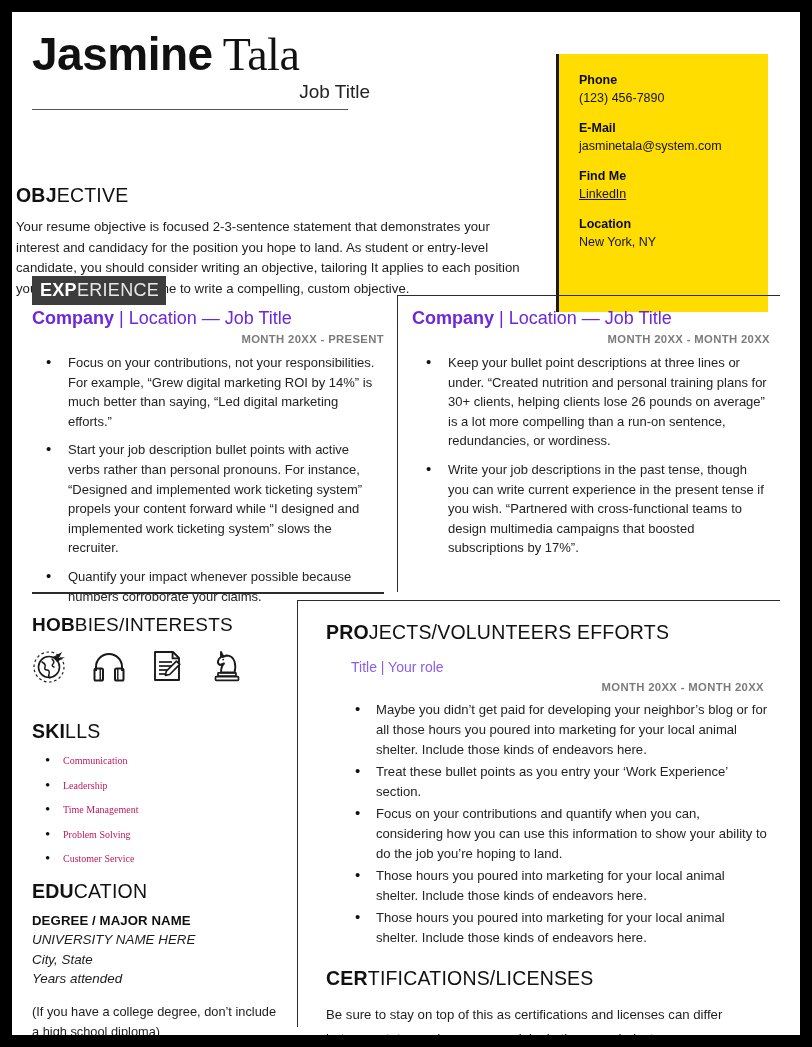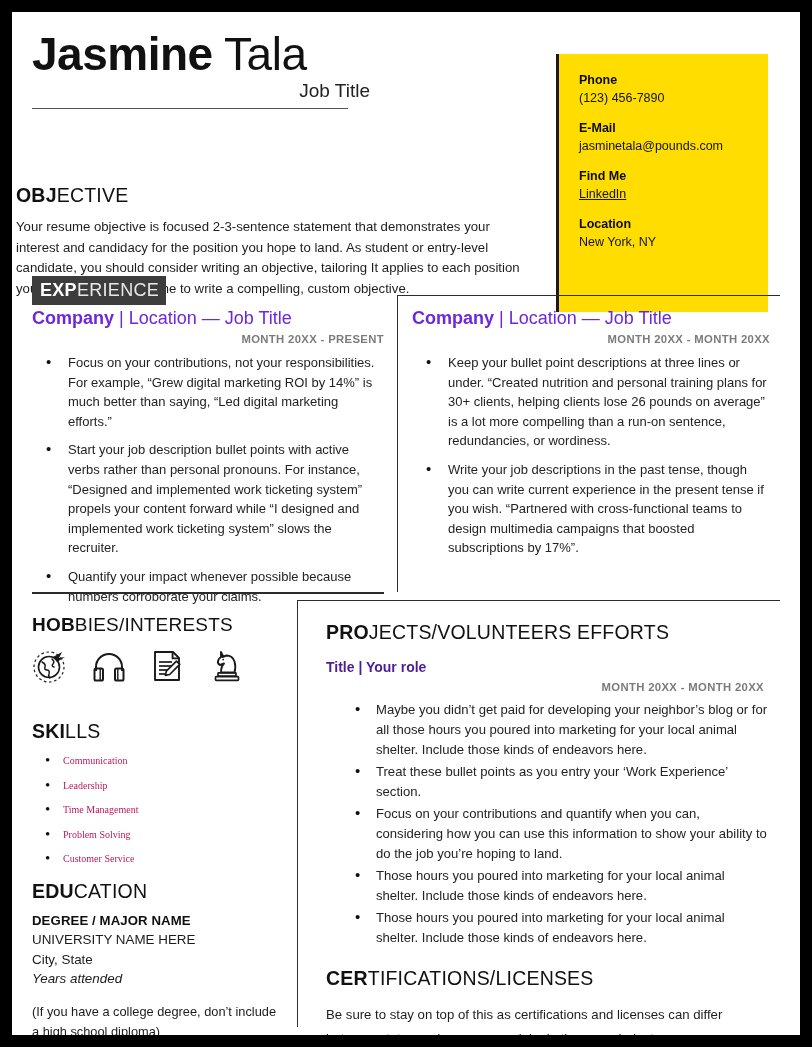--- a/index.html
+++ b/index.html
@@ -29,21 +29,21 @@
     width: 520px;
   }
   .name {
     font-size: 46px;
     line-height: 56px;
     letter-spacing: -0.5px;
     color: #111111;
     white-space: nowrap;
   }
   .name .first { font-weight: 700; }
-  .name .last  { font-weight: 300; }
+  .name .last  { font-weight: 300; font-family: Liberation Serif, serif; }
   .job-title {
     text-align: right;
     font-size: 19px;
     font-weight: 300;
     color: #222222;
     padding-right: 182px;
     margin-top: -2px;
   }
   .name-rule {
     margin-top: 6px;
@@ -233,20 +233,21 @@
     font-weight: 700;
     line-height: 19px;
     color: #0f0f0f;
     letter-spacing: 0.1px;
   }
   .edu-line {
     font-size: 13.4px;
     font-weight: 300;
     line-height: 19.5px;
     color: #1c1c1c;
+    font-style: italic;
   }
   .edu-line.italic { font-style: italic; }
   .edu-note {
     margin-top: 13px;
     font-size: 12.8px;
     font-weight: 300;
     line-height: 20px;
     color: #1c1c1c;
   }
 
@@ -257,23 +258,24 @@
     width: 483px;
     height: 427px;
     border-left: 1.6px solid #2b2b2b;
     border-top: 1.6px solid #2b2b2b;
     padding: 18px 10px 0 28px;
   }
   .proj-title { font-size: 19.5px; line-height: 26px; }
   .proj-sub {
     margin-top: 12px;
     font-size: 14px;
-    font-weight: 700;
-    color: #4c1d95;
+    font-weight: 400;
+    color: #8b5cf6;
     line-height: 20px;
+    margin-left: 25px;
   }
   .proj-date {
     text-align: right;
     font-size: 11.3px;
     font-weight: 700;
     letter-spacing: 0.35px;
     color: #7b7b7b;
     margin-top: 4px;
     padding-right: 6px;
   }
@@ -321,21 +323,21 @@
       <div class="name-rule"></div>
     </div>
 
     <div class="contact-panel">
       <div class="contact-block">
         <div class="contact-label">Phone</div>
         <div class="contact-value">(123) 456-7890</div>
       </div>
       <div class="contact-block">
         <div class="contact-label">E-Mail</div>
-        <div class="contact-value">jasminetala@pounds.com</div>
+        <div class="contact-value">jasminetala@system.com</div>
       </div>
       <div class="contact-block">
         <div class="contact-label">Find Me</div>
         <div class="contact-value link">LinkedIn</div>
       </div>
       <div class="contact-block">
         <div class="contact-label">Location</div>
         <div class="contact-value">New York, NY</div>
       </div>
     </div>

